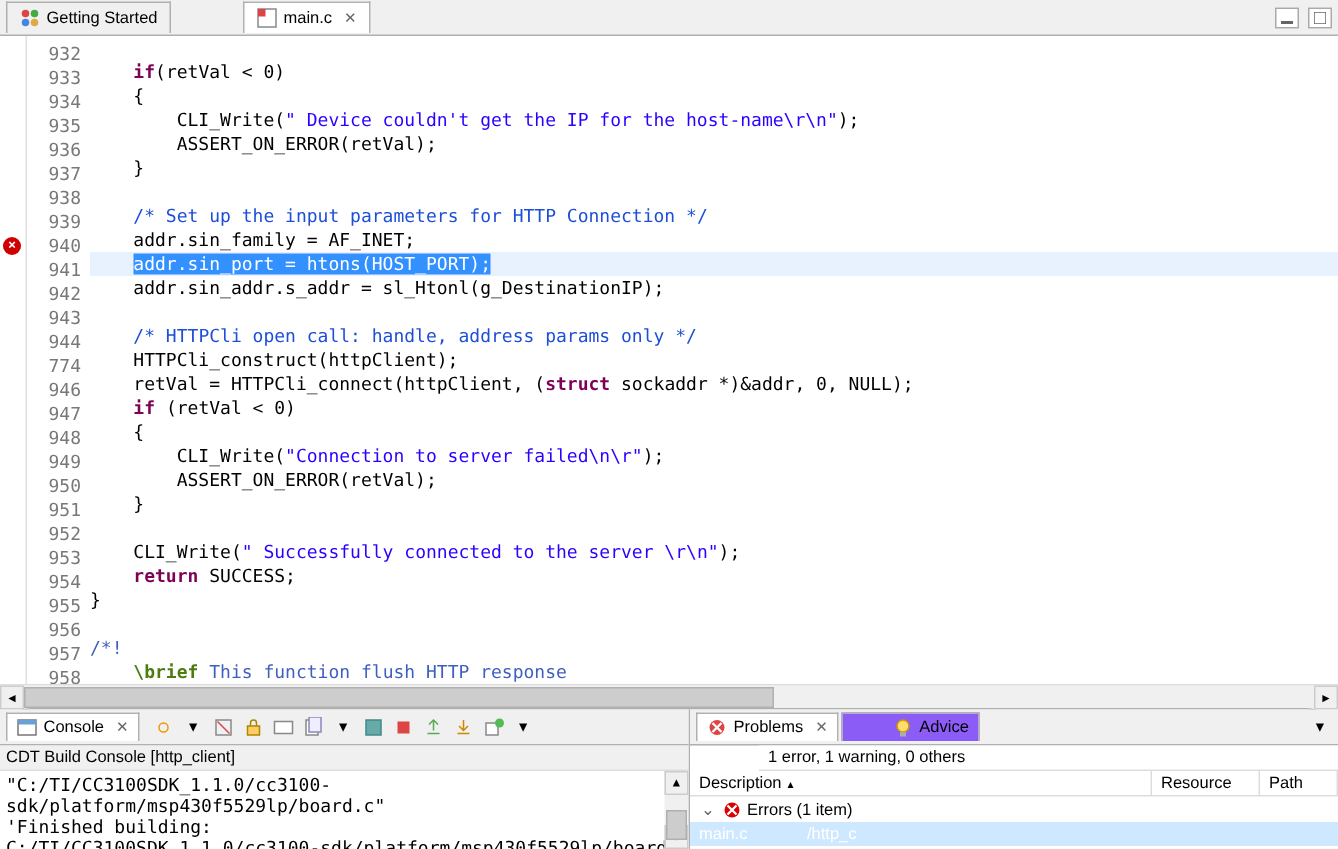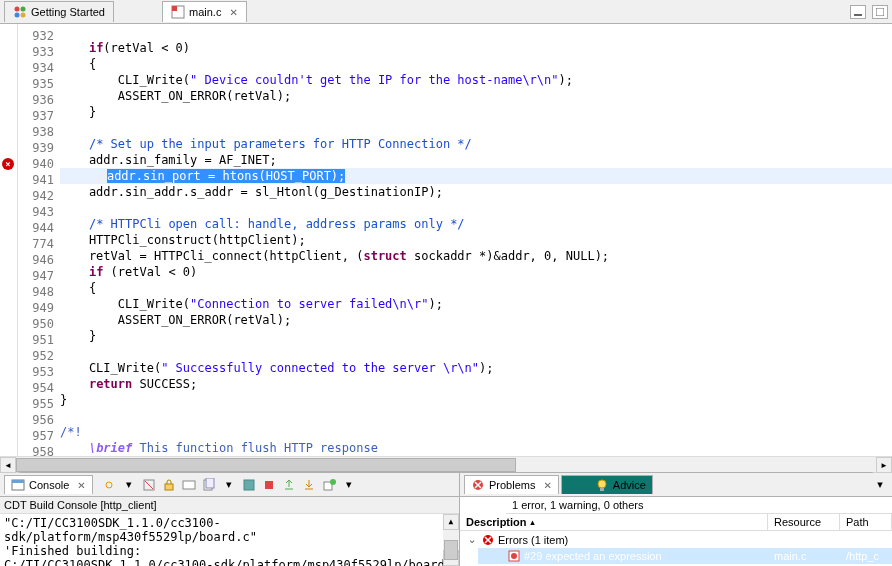--- a/index.html
+++ b/index.html
@@ -13,53 +13,53 @@
 .wintool { width: 16px; height: 14px; border: 1px solid #aaa; background: #fff; display: flex; align-items: center; justify-content: center; font-size: 9px; cursor: pointer; }
 
 .editor-area { flex: 1; display: flex; overflow: hidden; position: relative; }
 .ruler { width: 18px; background: #fff; border-right: 1px solid #e0e0e0; }
 .gutter { width: 42px; background: #fff; font-family: Consolas, monospace; font-size: 12px; color: #787878; text-align: right; padding-right: 6px; line-height: 16px; padding-top: 4px; }
 .gutter .ln { height: 16px; position: relative; }
 .err-marker { position: absolute; left: -16px; top: 2px; width: 12px; height: 12px; border-radius: 50%; background: #d00000; color: #fff; font-size: 9px; display: flex; align-items: center; justify-content: center; font-weight: bold; }
 .code { flex: 1; font-family: Consolas, monospace; font-size: 12px; line-height: 16px; padding-top: 16px; white-space: pre; overflow: hidden; }
 .cline { height: 16px; }
 .hl-line { background: #e8f2fe; }
-.sel { background: #3390ff; color: #fff; margin-left: 18px; }
+.sel { background: #3390ff; color: #fff; }
 .kw { color: #7f0055; font-weight: bold; }
 .str { color: #2a00ff; }
 .cmt { color: #1d4ed8; }
 .doc { color: #3f5fbf; }
-.dockw { color: #8b5cf6; font-weight: bold; font-style: italic; }
+.dockw { color: #4d7c0f; font-weight: bold; }
 
 .hscroll { height: 16px; background: #f0f0f0; border-top: 1px solid #ddd; display: flex; }
 .hscroll .btn { width: 16px; height: 16px; background: #f0f0f0; border: 1px solid #ccc; display: flex; align-items: center; justify-content: center; font-size: 8px; }
 .hscroll .track { flex: 1; background: #f0f0f0; position: relative; }
 .hscroll .thumb { position: absolute; left: 0; top: 1px; height: 14px; width: 500px; background: #cdcdcd; border: 1px solid #b0b0b0; }
 
 .bottom-area { display: flex; height: 94px; border-top: 1px solid #b0b0b0; border-radius: 21px; }
 .console-panel { flex: 1; display: flex; flex-direction: column; border-right: 1px solid #b0b0b0; min-width: 0; }
 .problems-panel { width: 432px; display: flex; flex-direction: column; }
 
 .panel-tabbar { display: flex; align-items: center; background: #f0f0f0; border-bottom: 1px solid #b0b0b0; height: 24px; padding: 0 4px; gap: 2px; }
 .ptab { display: flex; align-items: center; padding: 2px 6px; border: 1px solid #b0b0b0; border-bottom: none; background: #fff; gap: 4px; cursor: pointer; }
-.ptab.inactive { background: #0f766e; padding-left: 33px; }
+.ptab.inactive { background: #8b5cf6; padding-left: 33px; }
 .toolbar-icons { display: flex; gap: 4px; margin-left: 6px; }
 .ticon { width: 16px; height: 16px; display: flex; align-items: center; justify-content: center; cursor: pointer; }
 
 .console-header { padding: 2px 4px; background: #f0f0f0; border-bottom: 1px solid #ddd; }
 .console-body { flex: 1; font-family: Consolas, monospace; font-size: 12px; padding: 2px 4px; overflow: hidden; line-height: 14px; position: relative; }
 .console-body .vscroll { position:absolute; right:0; top:0; bottom:0; width:16px; background:#f0f0f0; display:flex; flex-direction:column;}
 .console-body .vscroll .vbtn{height:16px;border:1px solid #ccc;background:#f0f0f0;display:flex;align-items:center;justify-content:center;font-size:8px;}
 .console-body .vscroll .vtrack{flex:1;position:relative;}
 .console-body .vscroll .vthumb{position:absolute;left:1px;right:1px;top:10px;height:20px;background:#cdcdcd;border:1px solid #b0b0b0;}
 
 .problems-status { padding: 2px 6px; border-bottom: 1px solid #ddd; background: #fff; margin-left: 46px; }
 .problems-header { display: flex; border-bottom: 1px solid #ddd; background: #fff; }
 .pcol { padding: 2px 6px; border-right: 1px solid #ddd; font-size: 11px; display:flex; align-items:center; gap:4px;}
-.pcol.desc { flex: 1; font-weight: bold; }
+.pcol.desc { flex: 1; }
 .pcol.res { width: 72px; }
 .pcol.path { width: 52px; }
 .problems-body { flex: 1; overflow: hidden; }
 .prow { display: flex; align-items: center; padding: 1px 0; }
 .pcell { padding: 1px 6px; }
 .pcell.desc { flex: 1; display: flex; align-items: center; gap: 4px; }
 .pcell.res { width: 72px; }
 .pcell.path { width: 52px; }
 .prow.sel { background: #cde8ff; }
 .twisty { width: 12px; display: inline-block; text-align: center; cursor: pointer; color:#666; }
@@ -268,26 +268,19 @@
               <circle cx="6" cy="6" r="5" fill="#d00"></circle>
               <line x1="3" y1="3" x2="9" y2="9" stroke="#fff" stroke-width="1.5"></line>
               <line x1="9" y1="3" x2="3" y2="9" stroke="#fff" stroke-width="1.5"></line>
             </svg>
           <span>Errors (1 item)</span>
         </div>
         <div class="pcell res"></div>
           <div class="pcell path"></div>
       </div>
       <div class="prow sel">
-        <div class="pcell desc" style="padding-left:30px;">
-          <svg width="12" height="12">
-              <rect x="1" y="1" width="10" height="10" fill="#fff" stroke="#d44"></rect>
-              <circle cx="6" cy="6" r="3" fill="#d44"></circle>
-            </svg>
-          <span>#29 expected an expression</span>
-        </div>
         <div class="pcell res">main.c</div>
         <div class="pcell path">/http_c</div>
       </div>
     </div>
   </div>
 
 </div>
 
 </body></html>

